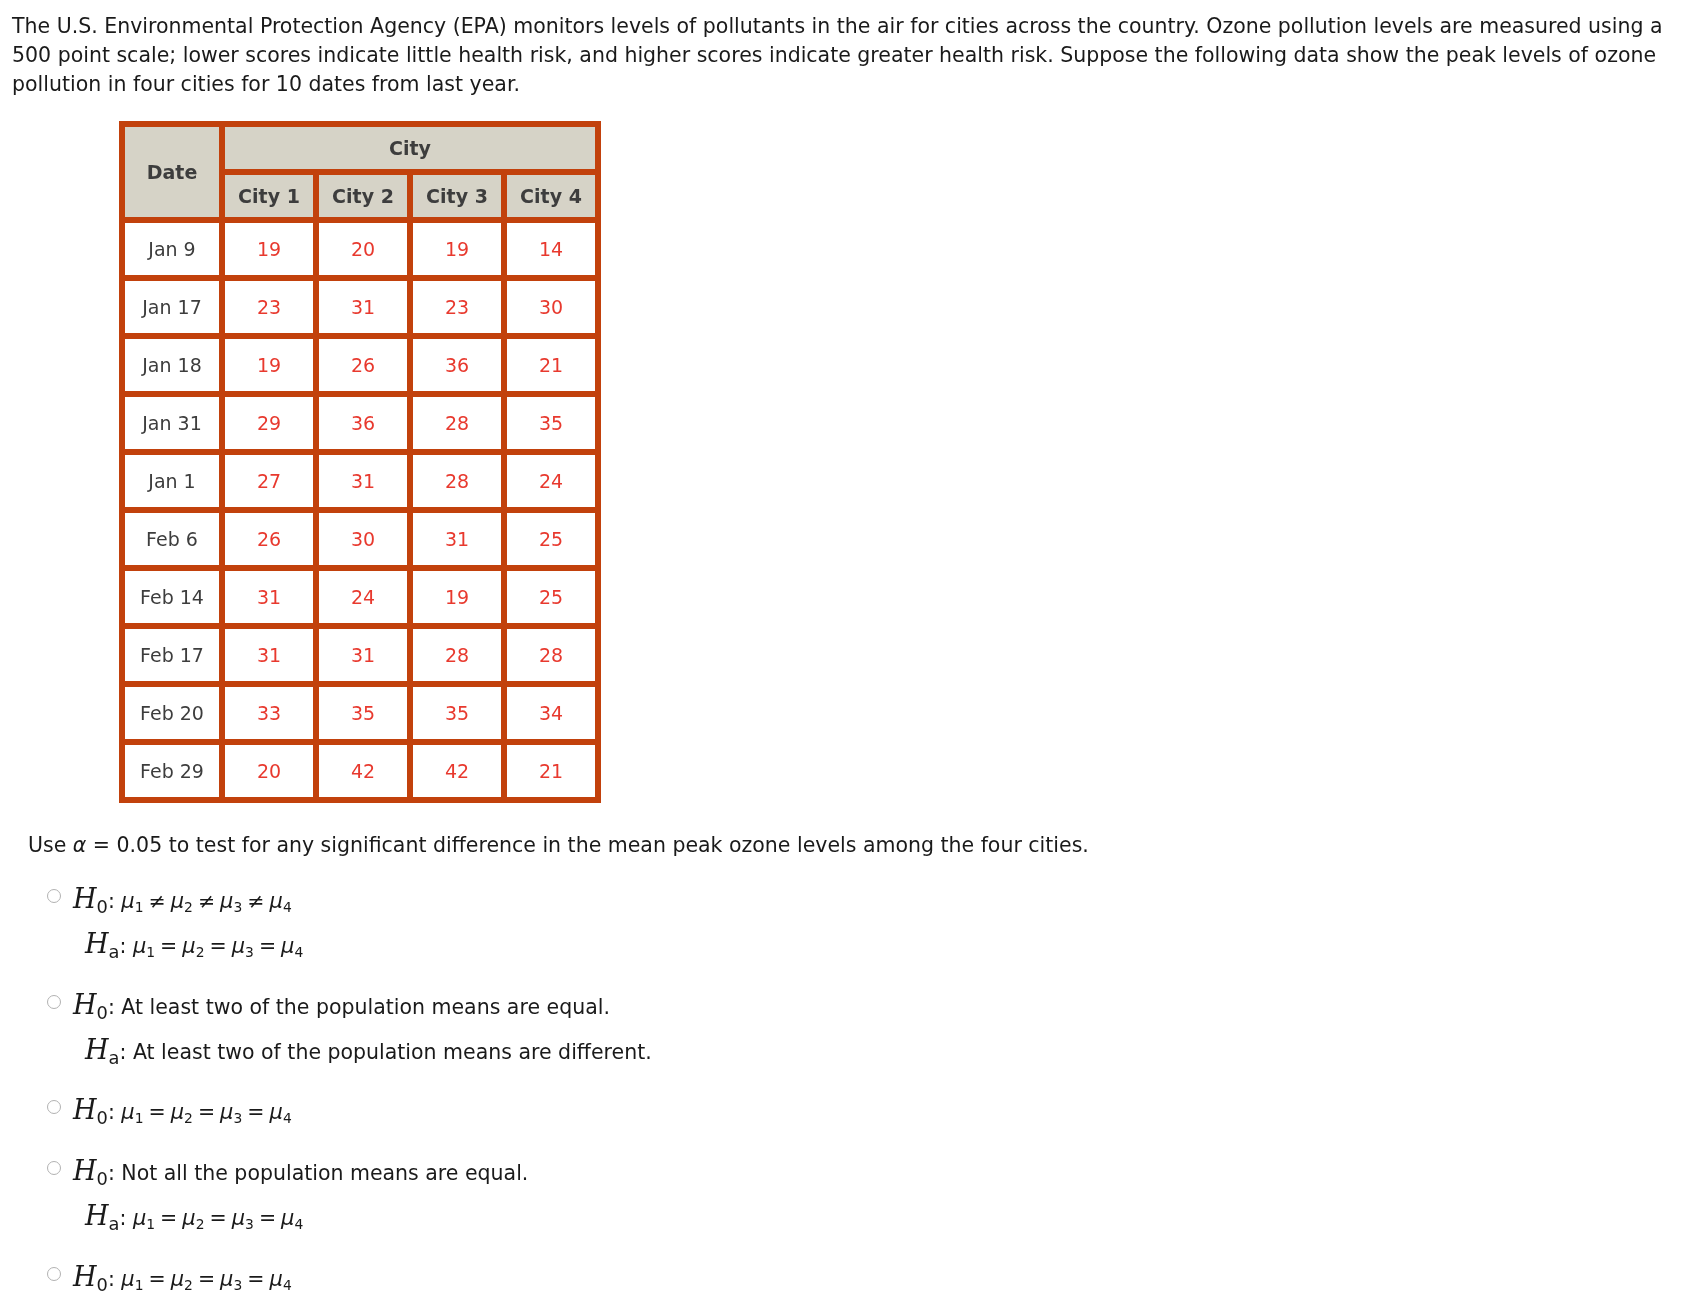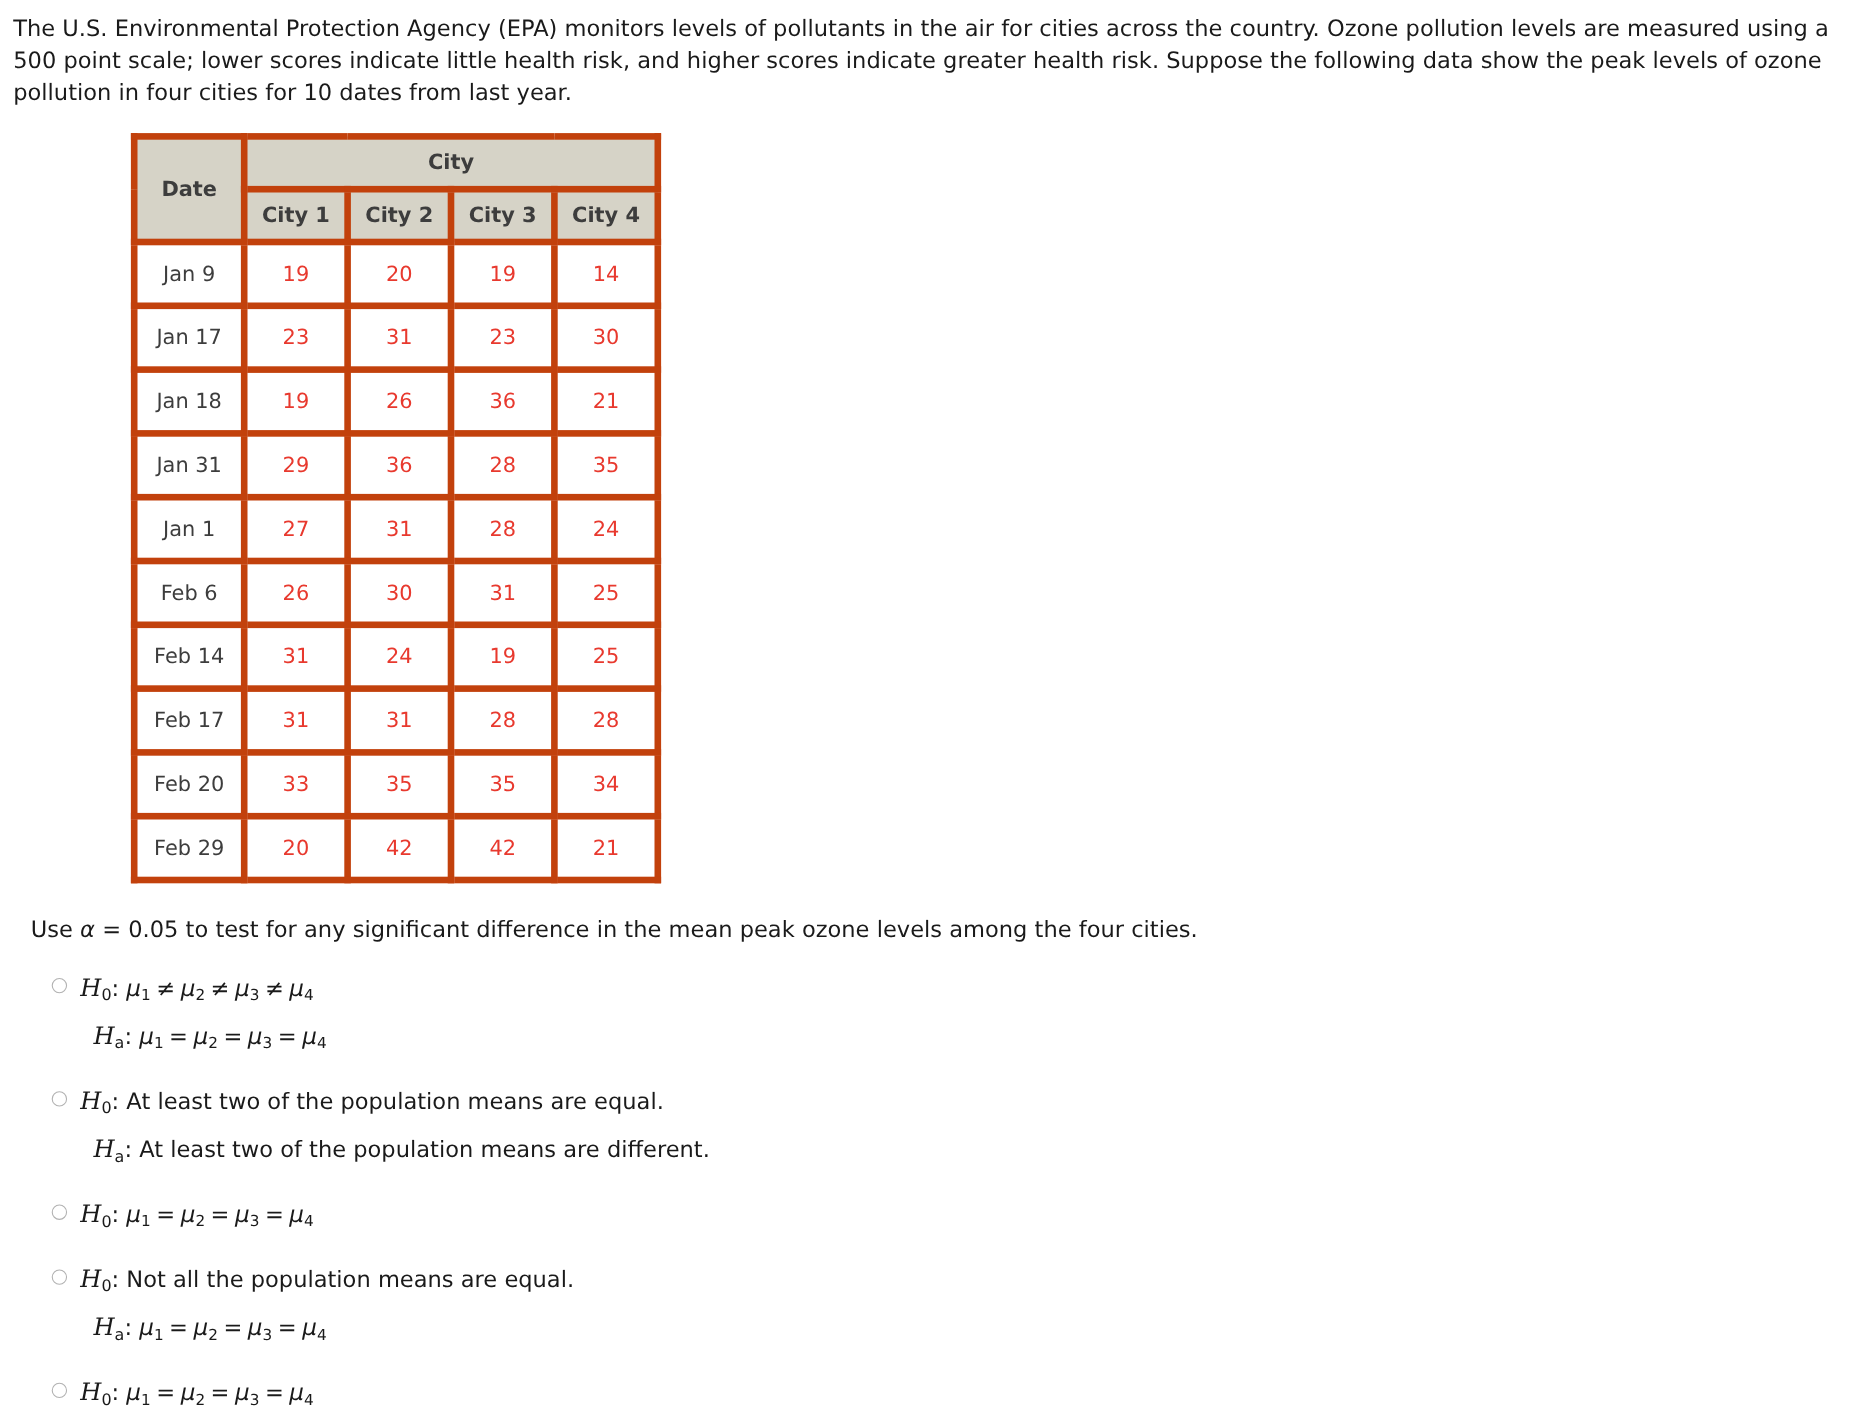--- a/index.html
+++ b/index.html
@@ -113,21 +113,21 @@
     line-height: 37px;
     white-space: nowrap;
   }
   .hline { display: block; }
   .hline.second { margin-left: 12px; }
 
   
   .mvar {
     font-style: italic;
     font-family: "DejaVu Serif", serif;
-    font-size: 22px;
+    font-size: 27px;
   }
   .mu {
     font-style: italic;
     font-family: "DejaVu Sans", sans-serif;
     font-size: 21px;
   }
   sub {
     font-size: 0.66em;
     vertical-align: -0.28em;
     font-style: normal;

